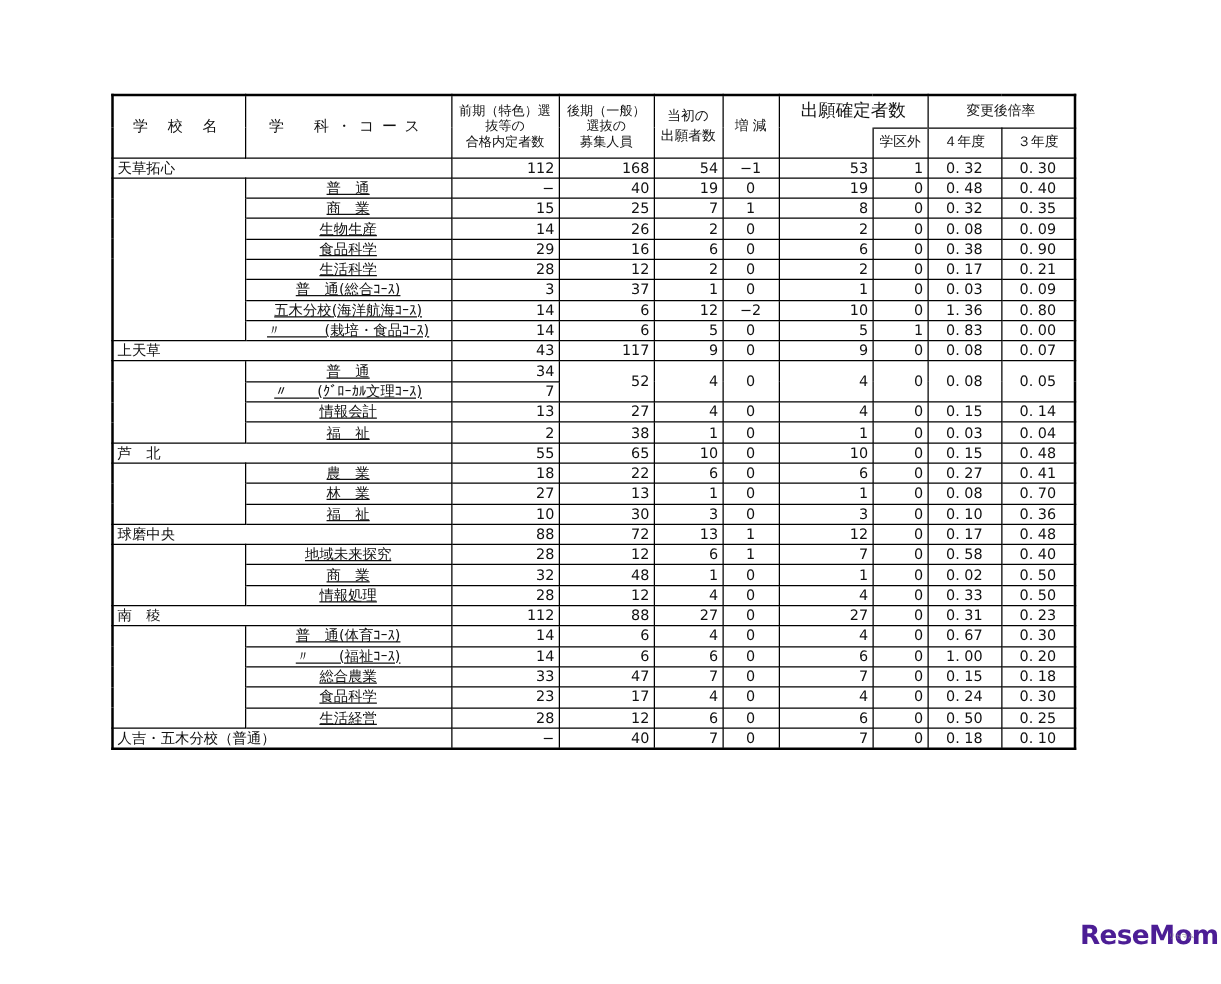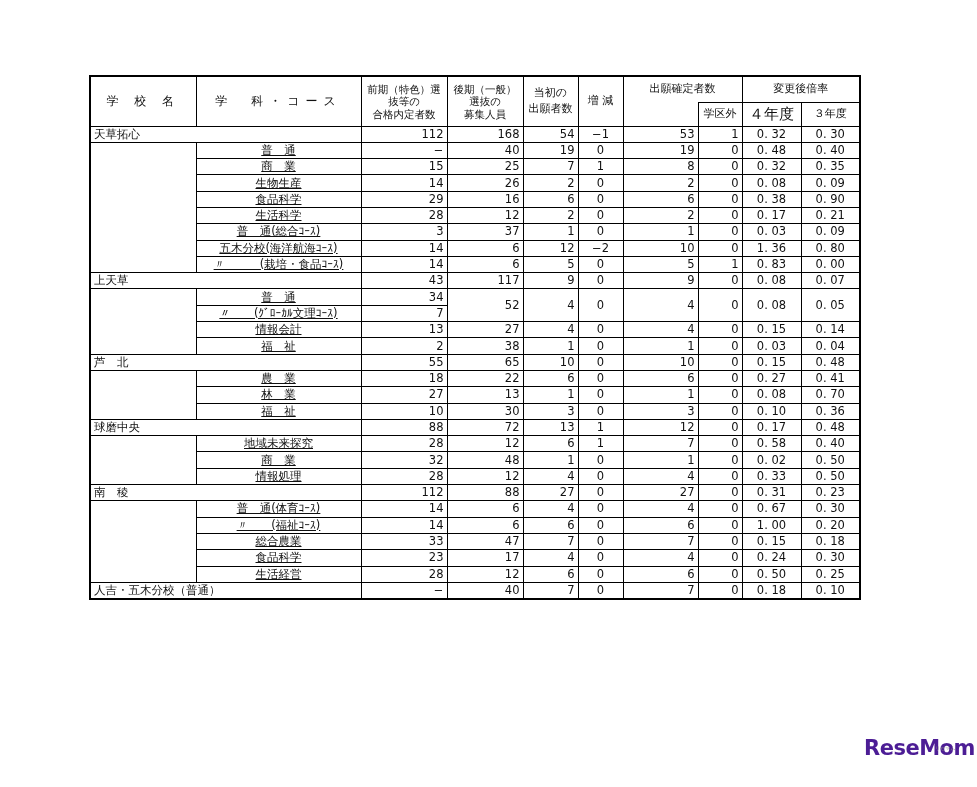--- a/index.html
+++ b/index.html
@@ -49,27 +49,27 @@
       <th rowspan="2">
         <div>後期（一般）</div>
         <div>選抜の</div>
         <div>募集人員</div>
       </th>
       <th rowspan="2" style="font-size:11px;line-height:16px">
         <div>当初の</div>
         <div>出願者数</div>
       </th>
       <th rowspan="2" style="font-size:11px">増 減</th>
-      <th colspan="2" style="font-size:11px;border-bottom:none">出願確定者数</th>
+      <th colspan="2" style="font-size:14px;border-bottom:none">出願確定者数</th>
       <th colspan="2" style="font-size:11px">変更後倍率</th>
     </tr>
     <tr style="height:24px">
       <th style="border-top:none"></th>
       <th style="font-size:11px">学区外</th>
-      <th style="font-size:15px">４年度</th>
+      <th style="font-size:11px">４年度</th>
       <th style="font-size:11px">３年度</th>
     </tr>
   </thead>
   <tbody id="tbody">
       <tr>
         <td colspan="2">天草拓心</td>
         <td class="num">112</td>
         <td class="num">168</td>
         <td class="num">54</td>
         <td class="ctr">−1</td>

